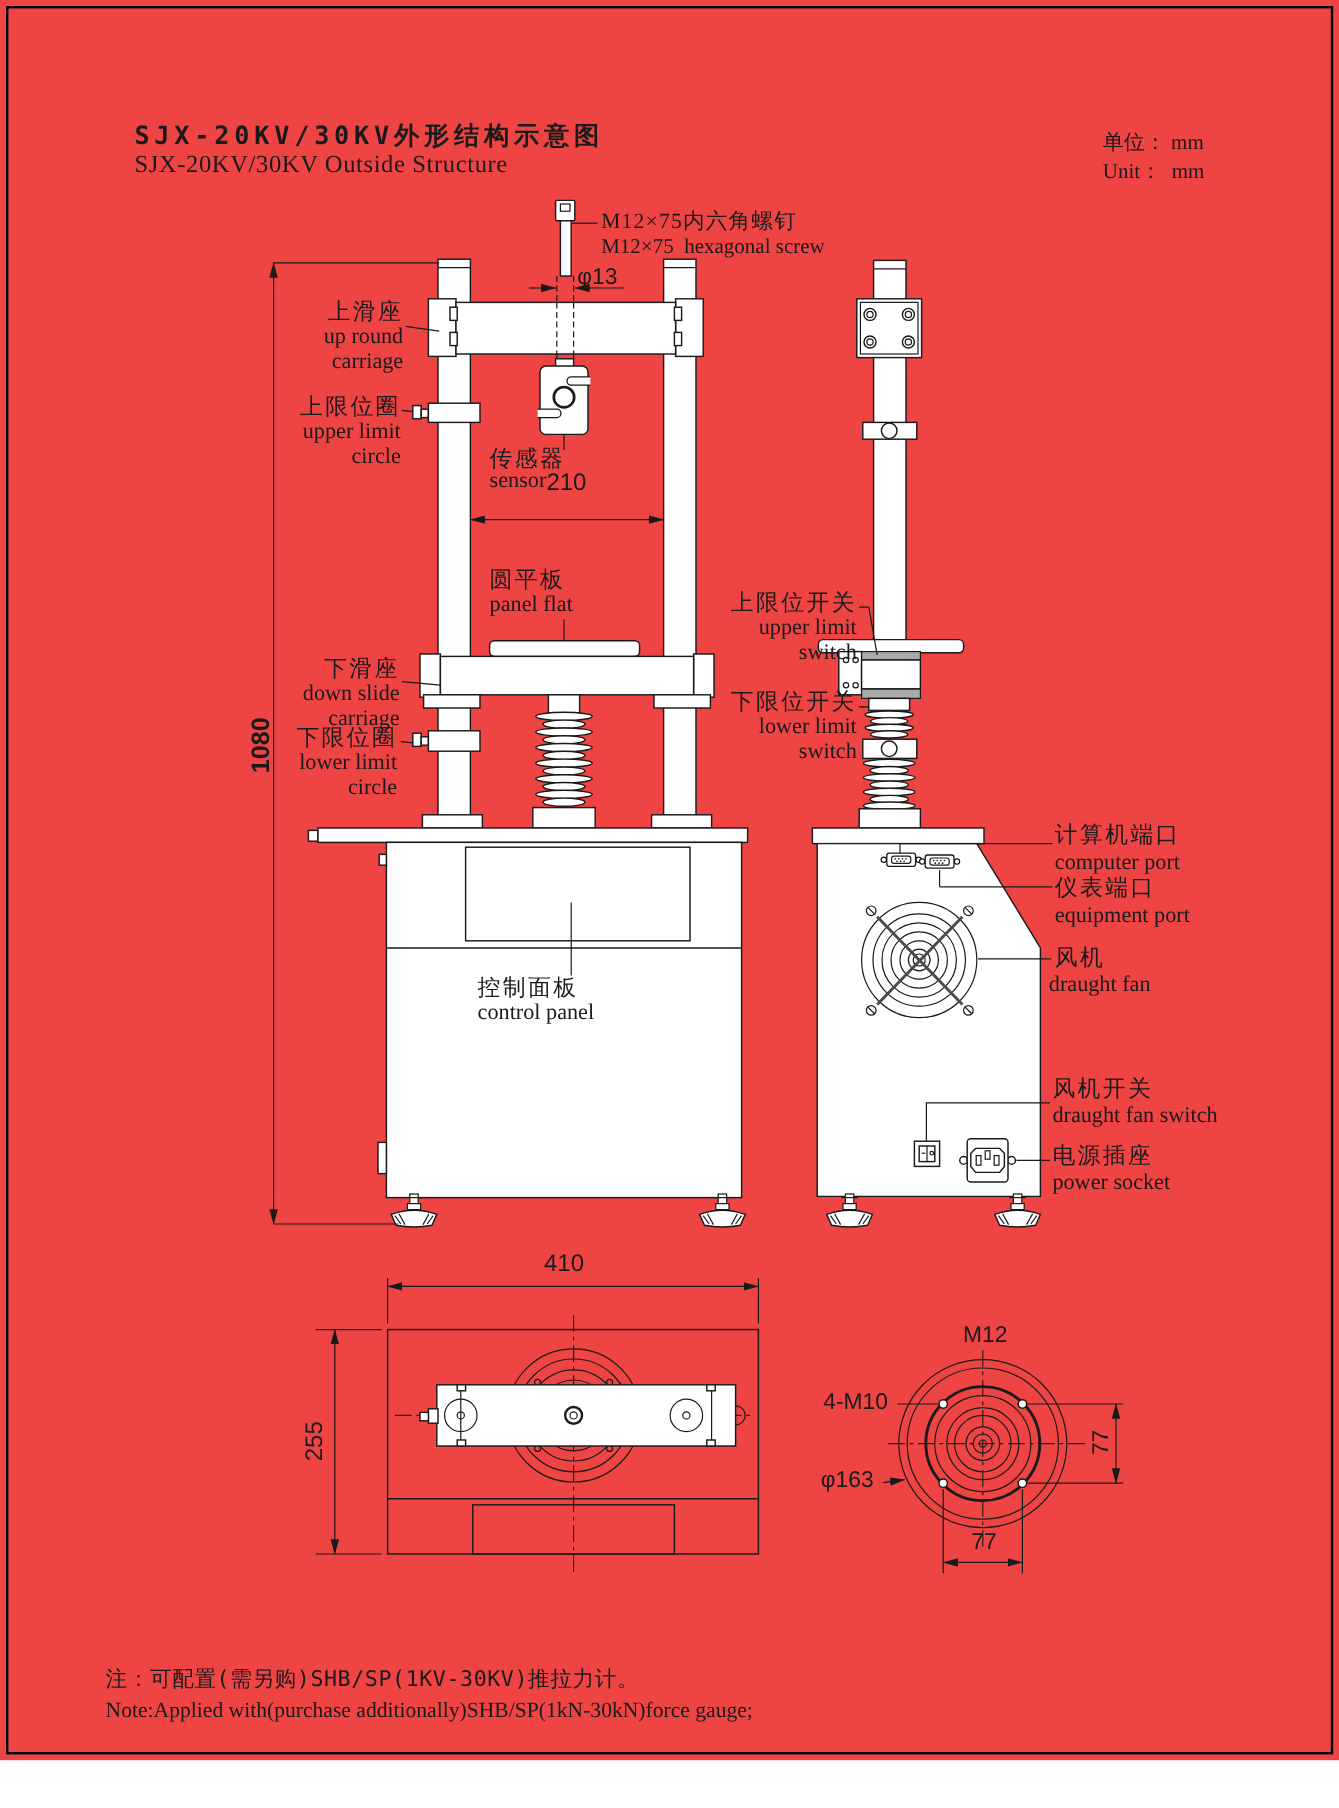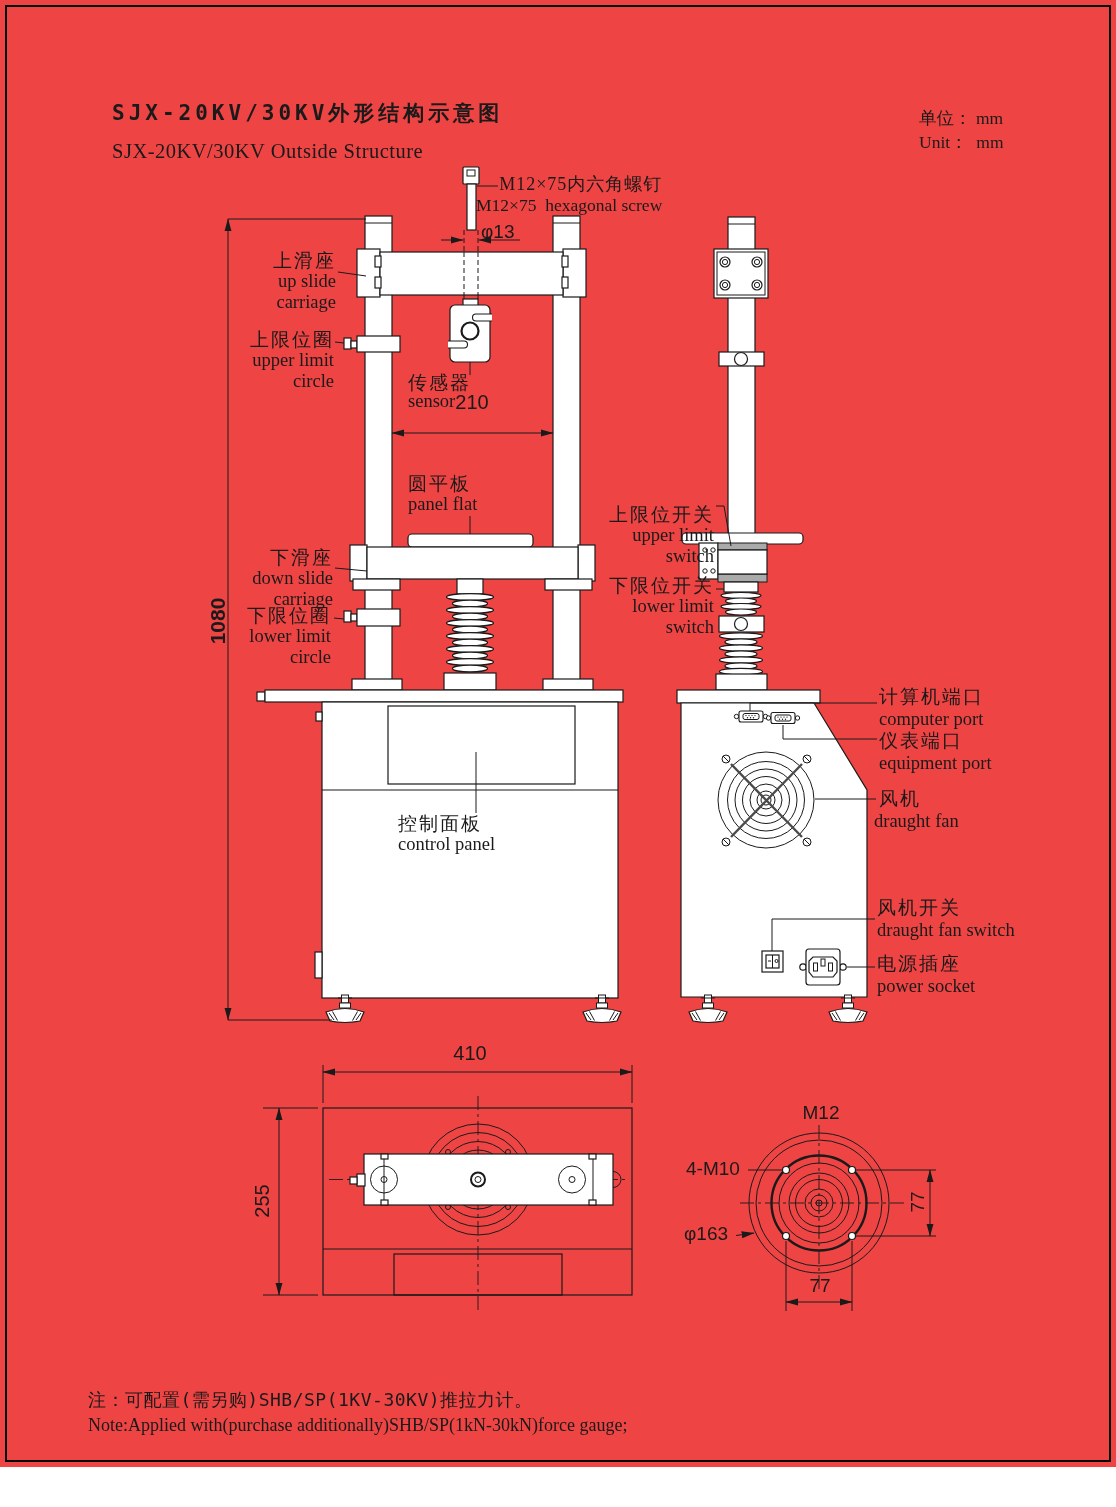--- a/index.html
+++ b/index.html
@@ -10,21 +10,21 @@
   .lbl{position:absolute;line-height:21px;}
   .lbl span{display:block;white-space:pre;}
   .r{text-align:right;}
   .c{text-align:left;}
   .zh{font-size:19px;letter-spacing:2px;font-family:"Liberation Serif","DejaVu Serif",serif;}
   .en{font-size:18.5px;font-family:"Liberation Serif","DejaVu Serif",serif;}
   .sans{font-family:"Liberation Sans","DejaVu Sans",sans-serif;}
   .dimtxt{position:absolute;font-family:"Liberation Sans","DejaVu Sans",sans-serif;font-size:19px;}
   .rot{transform:rotate(-90deg);transform-origin:center center;}
   #title .t1{font-family:"DejaVu Sans Mono","Liberation Mono",monospace;font-weight:bold;font-size:21px;letter-spacing:4px;white-space:pre;}
-  #title .t2{font-size:20.5px;letter-spacing:0.5px;margin-top:17px;white-space:pre;}
+  #title .t2{font-size:20.5px;letter-spacing:0.5px;margin-top:3px;white-space:pre;}
   #unit span{font-size:17.5px;line-height:24px;white-space:pre;}
   #note .n1{font-family:"DejaVu Sans Mono","Liberation Mono",monospace;font-size:18px;letter-spacing:0.5px;white-space:pre;}
   #note .n2{font-size:18px;margin-top:5px;white-space:pre;}
 </style>
 </head>
 <body>
 
 <div id="page">
   <div id="frame"></div>
 
@@ -369,47 +369,47 @@
 
   <div id="title" class="lbl" style="left:112px;top:103px;">
     <span class="t1">SJX-20KV/30KV外形结构示意图</span>
     <span class="t2">SJX-20KV/30KV Outside Structure</span>
   </div>
   <div id="unit" class="lbl" style="left:919px;top:106px;">
     <span>单位： mm</span>
     <span>Unit：  mm</span>
   </div>
 
-  <div class="lbl" style="left:476px;top:174px;text-align:right;">
+  <div class="lbl" style="left:501px;top:174px;">
     <span class="zh" style="font-size:18px;letter-spacing:1px;">M12×75内六角螺钉</span>
     <span class="en" style="font-size:17.5px;">M12×75  hexagonal screw</span>
   </div>
   <div class="dimtxt" style="left:481px;top:221px;">φ13</div>
 
   <div class="lbl r" style="right:780px;top:250px;">
     <span class="zh">上滑座</span>
-    <span class="en">up slide</span>
+    <span class="en">up round</span>
     <span class="en">carriage</span>
   </div>
   <div class="lbl r" style="right:782px;top:329px;">
     <span class="zh">上限位圈</span>
     <span class="en">upper limit</span>
     <span class="en">circle</span>
   </div>
   <div class="lbl c" style="left:408px;top:373px;width:124px;line-height:19px;">
     <span class="zh">传感器</span>
     <span class="en">sensor</span>
   </div>
   <div class="dimtxt" style="left:432px;top:391px;width:80px;text-align:center;font-size:20px;">210</div>
   <div class="lbl c" style="left:408px;top:474px;width:124px;line-height:20px;">
     <span class="zh">圆平板</span>
     <span class="en">panel flat</span>
   </div>
 
-  <div class="lbl r" style="right:402px;top:504px;">
+  <div class="lbl r" style="right:402px;top:492px;">
     <span class="zh">上限位开关</span>
     <span class="en">upper limit</span>
     <span class="en">switch</span>
   </div>
   <div class="lbl r" style="right:402px;top:575px;">
     <span class="zh">下限位开关</span>
     <span class="en">lower limit</span>
     <span class="en">switch</span>
   </div>
   <div class="lbl r" style="right:783px;top:547px;">

